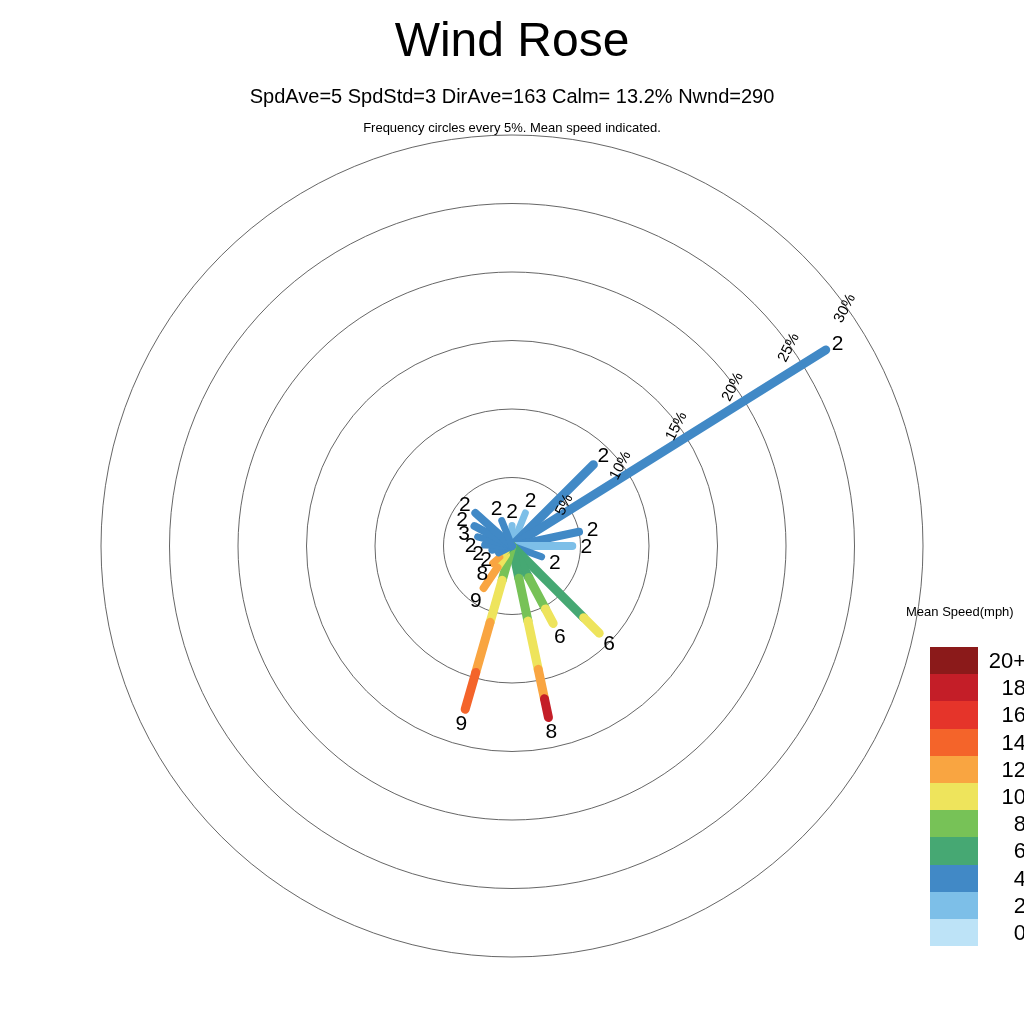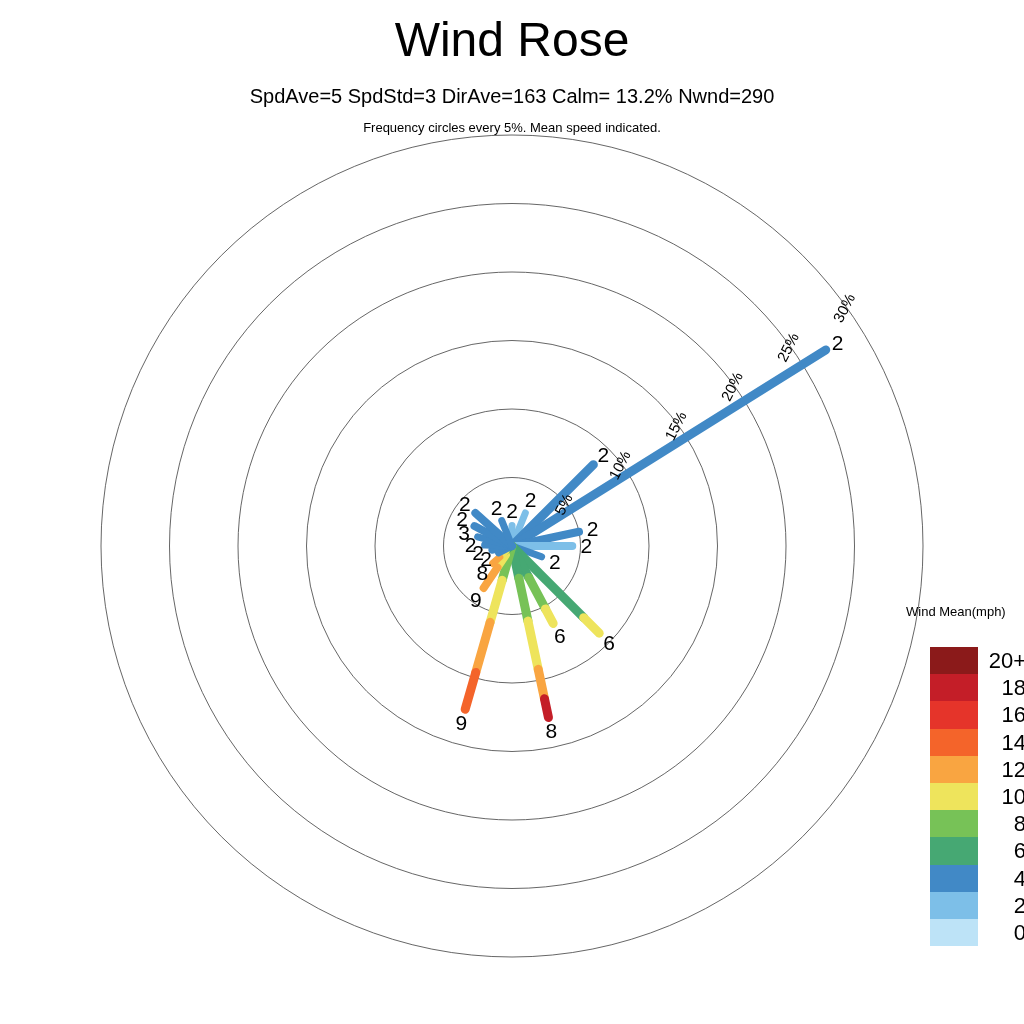--- a/index.html
+++ b/index.html
@@ -178,21 +178,21 @@
         <text x="486.09844034184414" y="566.1975038274287" font-size="21" font-family="&quot;Liberation Sans&quot;, sans-serif" fill="#000" text-anchor="middle">2</text>
         <text x="478.20500039464696" y="560.1833489177536" font-size="21" font-family="&quot;Liberation Sans&quot;, sans-serif" fill="#000" text-anchor="middle">2</text>
         <text x="470.6252197614094" y="551.5551608365165" font-size="21" font-family="&quot;Liberation Sans&quot;, sans-serif" fill="#000" text-anchor="middle">2</text>
         <text x="464.0707604995364" y="540.157398982013" font-size="21" font-family="&quot;Liberation Sans&quot;, sans-serif" fill="#000" text-anchor="middle">3</text>
         <text x="462.1399494312564" y="526.4889408494807" font-size="21" font-family="&quot;Liberation Sans&quot;, sans-serif" fill="#000" text-anchor="middle">2</text>
         <text x="464.9440696507714" y="510.63065000535704" font-size="21" font-family="&quot;Liberation Sans&quot;, sans-serif" fill="#000" text-anchor="middle">2</text>
         <text x="496.4912870325812" y="514.614588420935" font-size="21" font-family="&quot;Liberation Sans&quot;, sans-serif" fill="#000" text-anchor="middle">2</text>
       </g>
   </svg>
 
-  <div class="legend-title" id="legend-title" style="left: 906px; top: 604px;">Wind Mean(mph)</div>
+  <div class="legend-title" id="legend-title" style="left: 906px; top: 604px;">Mean Speed(mph)</div>
   <div class="legend-swatches" id="legend-swatches" style="left: 930px; top: 647px;">
       <div class="legend-row">
         <div class="legend-chip" style="background: rgb(139, 26, 26);"></div>
         <div class="legend-label">20+</div>
       </div>
       <div class="legend-row">
         <div class="legend-chip" style="background: rgb(196, 30, 40);"></div>
         <div class="legend-label">18</div>
       </div>
       <div class="legend-row">

